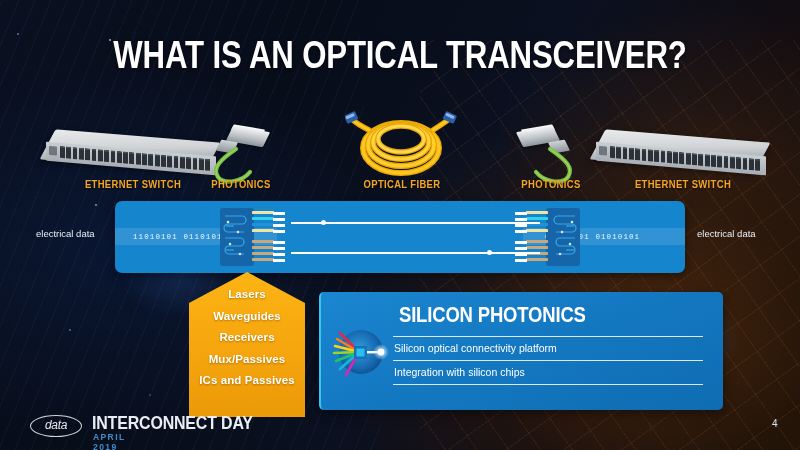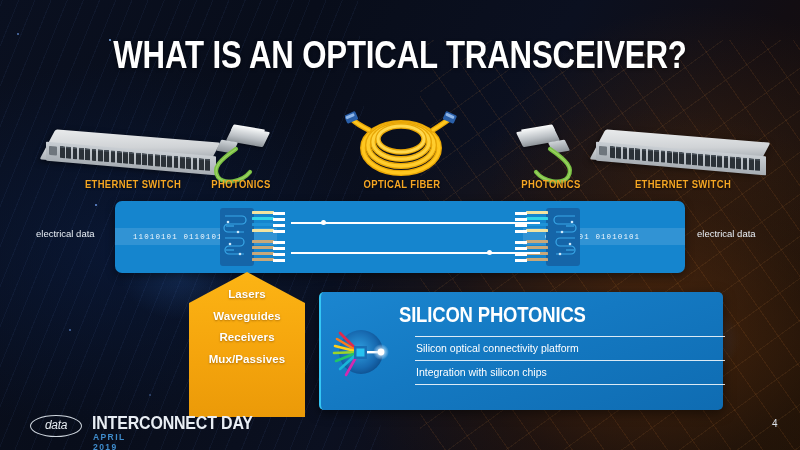--- a/index.html
+++ b/index.html
@@ -185,21 +185,21 @@
     border-radius:5px;
     border-left:2.5px solid #35c6f4;
     box-shadow:0 3px 12px rgba(0,0,0,.5);
   }
   #panel-icon { position:absolute; left:8px; top:28px; width:64px; height:64px; }
   #panel-title {
     position:absolute; left:78px; top:10px; color:#ffffff;
     font-size:22px; font-weight:bold; letter-spacing:-.2px;
     transform:scaleX(.84); transform-origin:left top;
   }
-  #panel-list { position:absolute; left:94px; top:44px; width:310px; }
+  #panel-list { position:absolute; left:72px; top:44px; width:310px; }
   #panel-list .row {
     border-top:1px solid rgba(255,255,255,.85);
     color:#ffffff; font-size:10.5px; line-height:23px; padding-left:1px;
   }
   #panel-list .row:last-child { border-bottom:1px solid rgba(255,255,255,.85); }
 
   
   #footer { position:absolute; left:30px; top:412px; height:30px; }
   #intel-logo {
     position:absolute; left:0; top:3px; width:52px; height:22px;
@@ -448,20 +448,21 @@
 
   </div>
 
   <div id="arrowborder"></div>
   <div id="arrow">
     <ul>
       <li>Lasers</li>
       <li>Waveguides</li>
       <li>Receivers</li>
       <li>Mux/Passives</li>
+      <li>ICs and Passives</li>
     </ul>
   </div>
 
   <div id="panel">
     <svg id="panel-icon" viewBox="0 0 64 64">
       <defs>
         <radialGradient id="sphere" cx="45%" cy="45%" r="60%">
           <stop offset="0%" stop-color="#2f9fe0"></stop>
           <stop offset="70%" stop-color="#1769b0"></stop>
           <stop offset="100%" stop-color="#0d4d8c"></stop>

